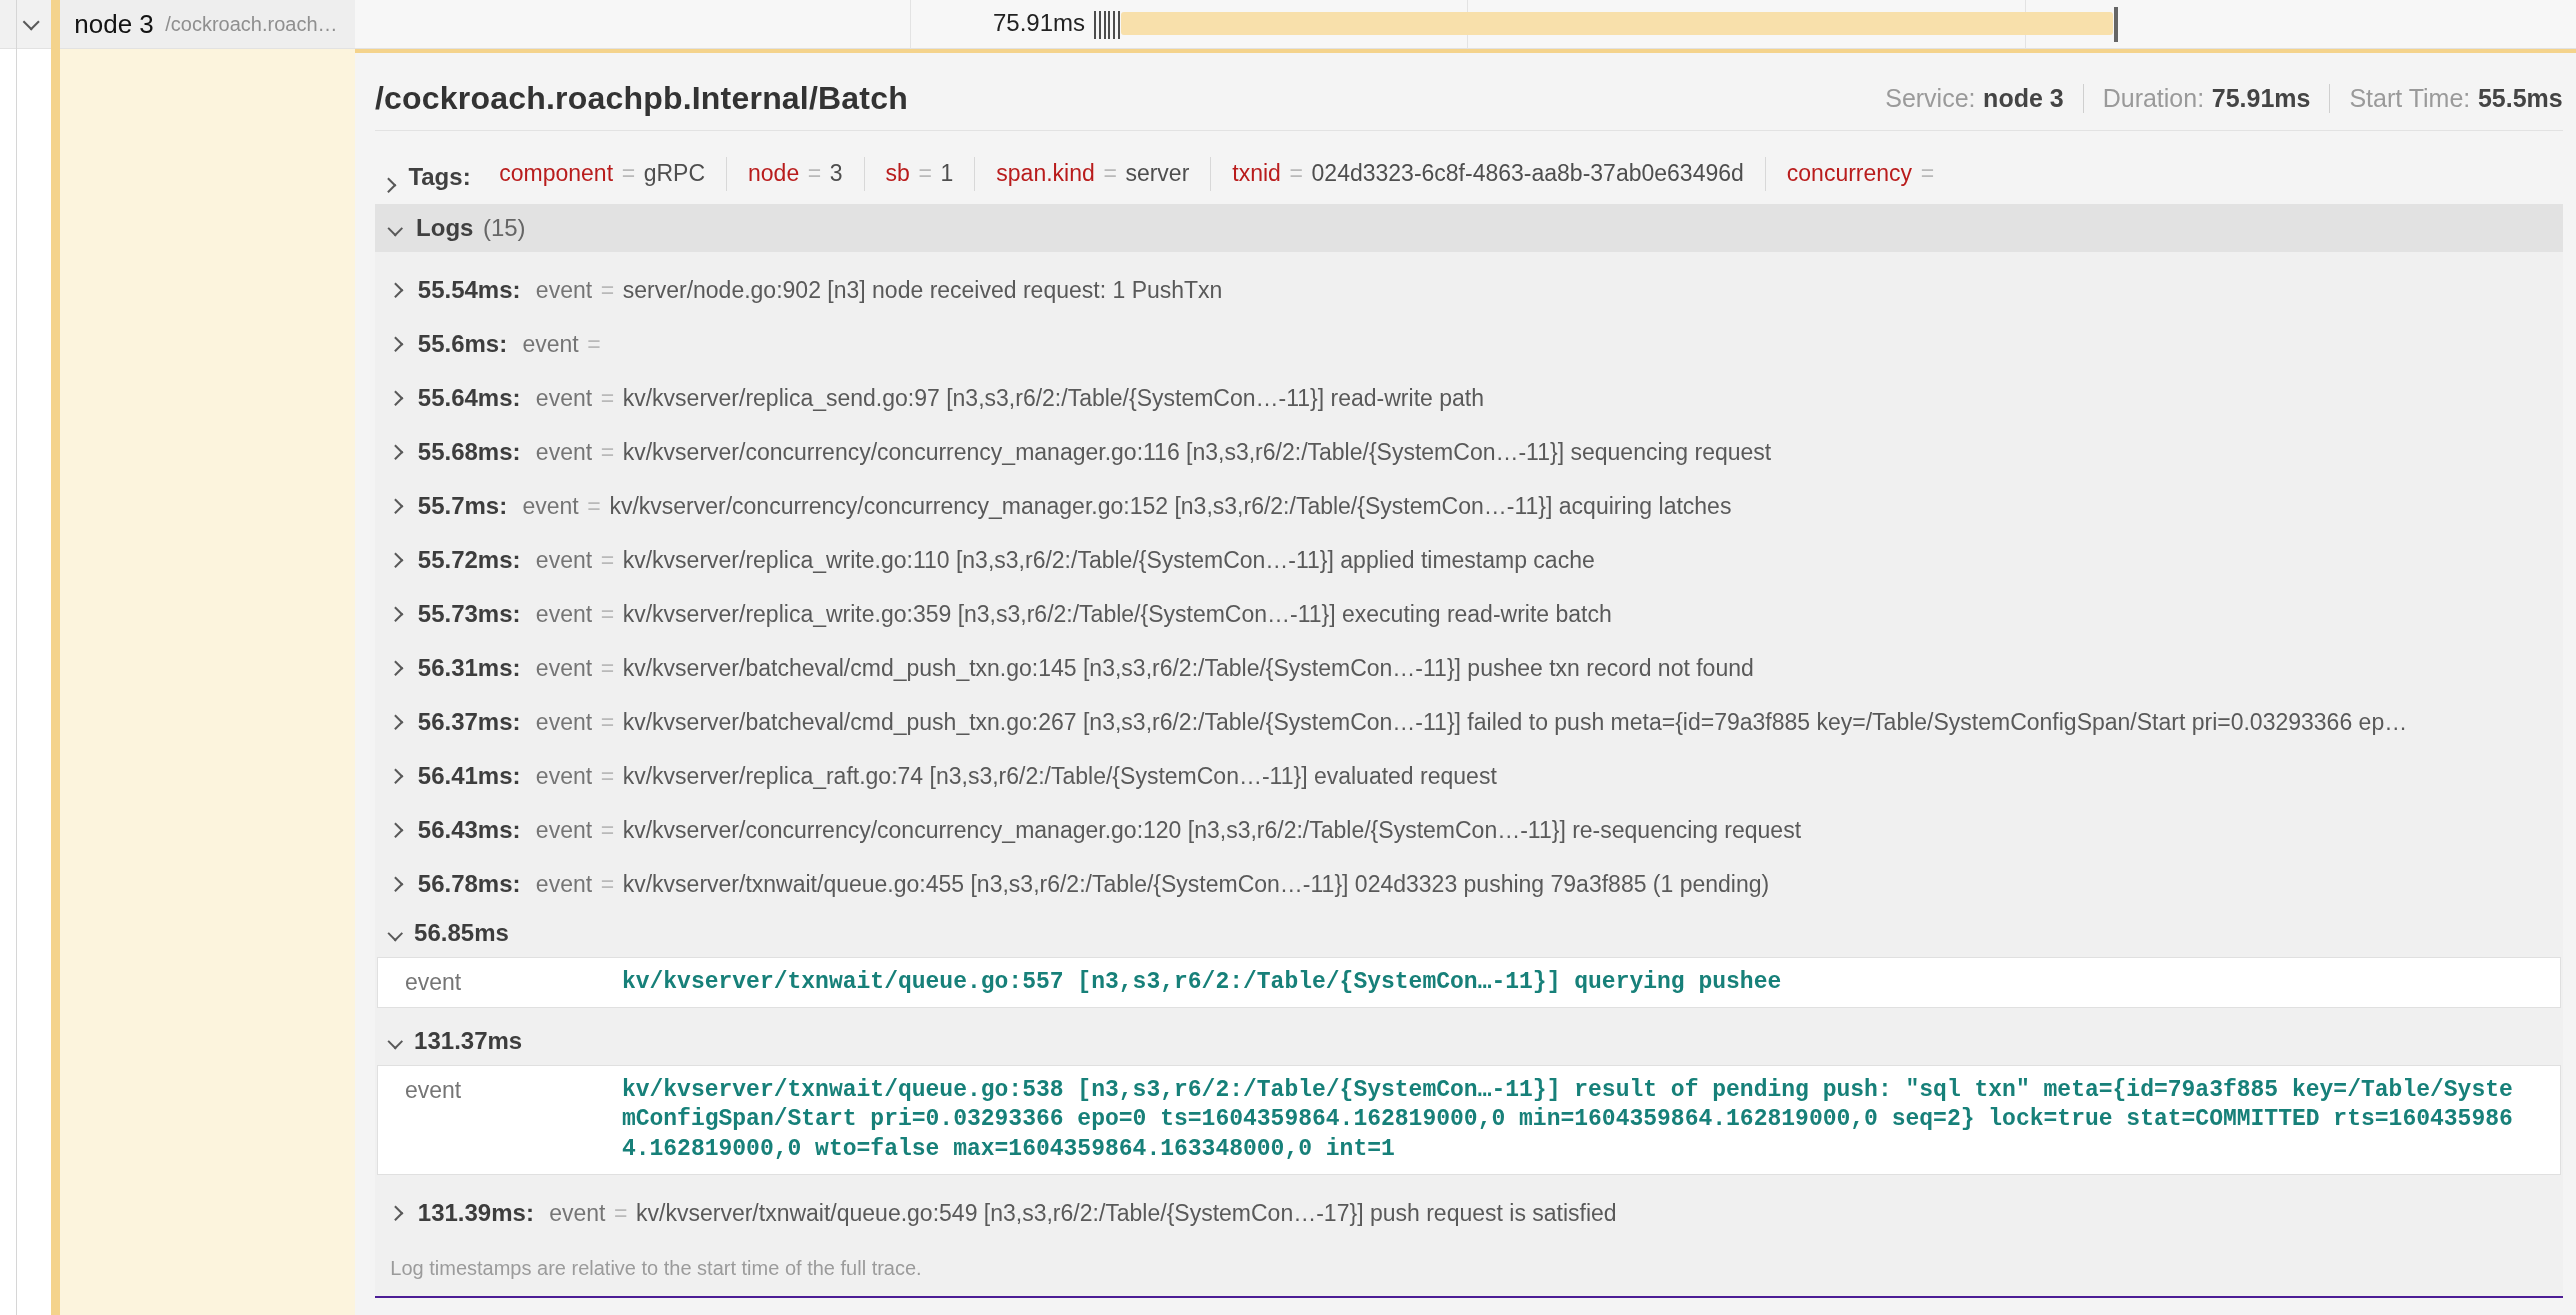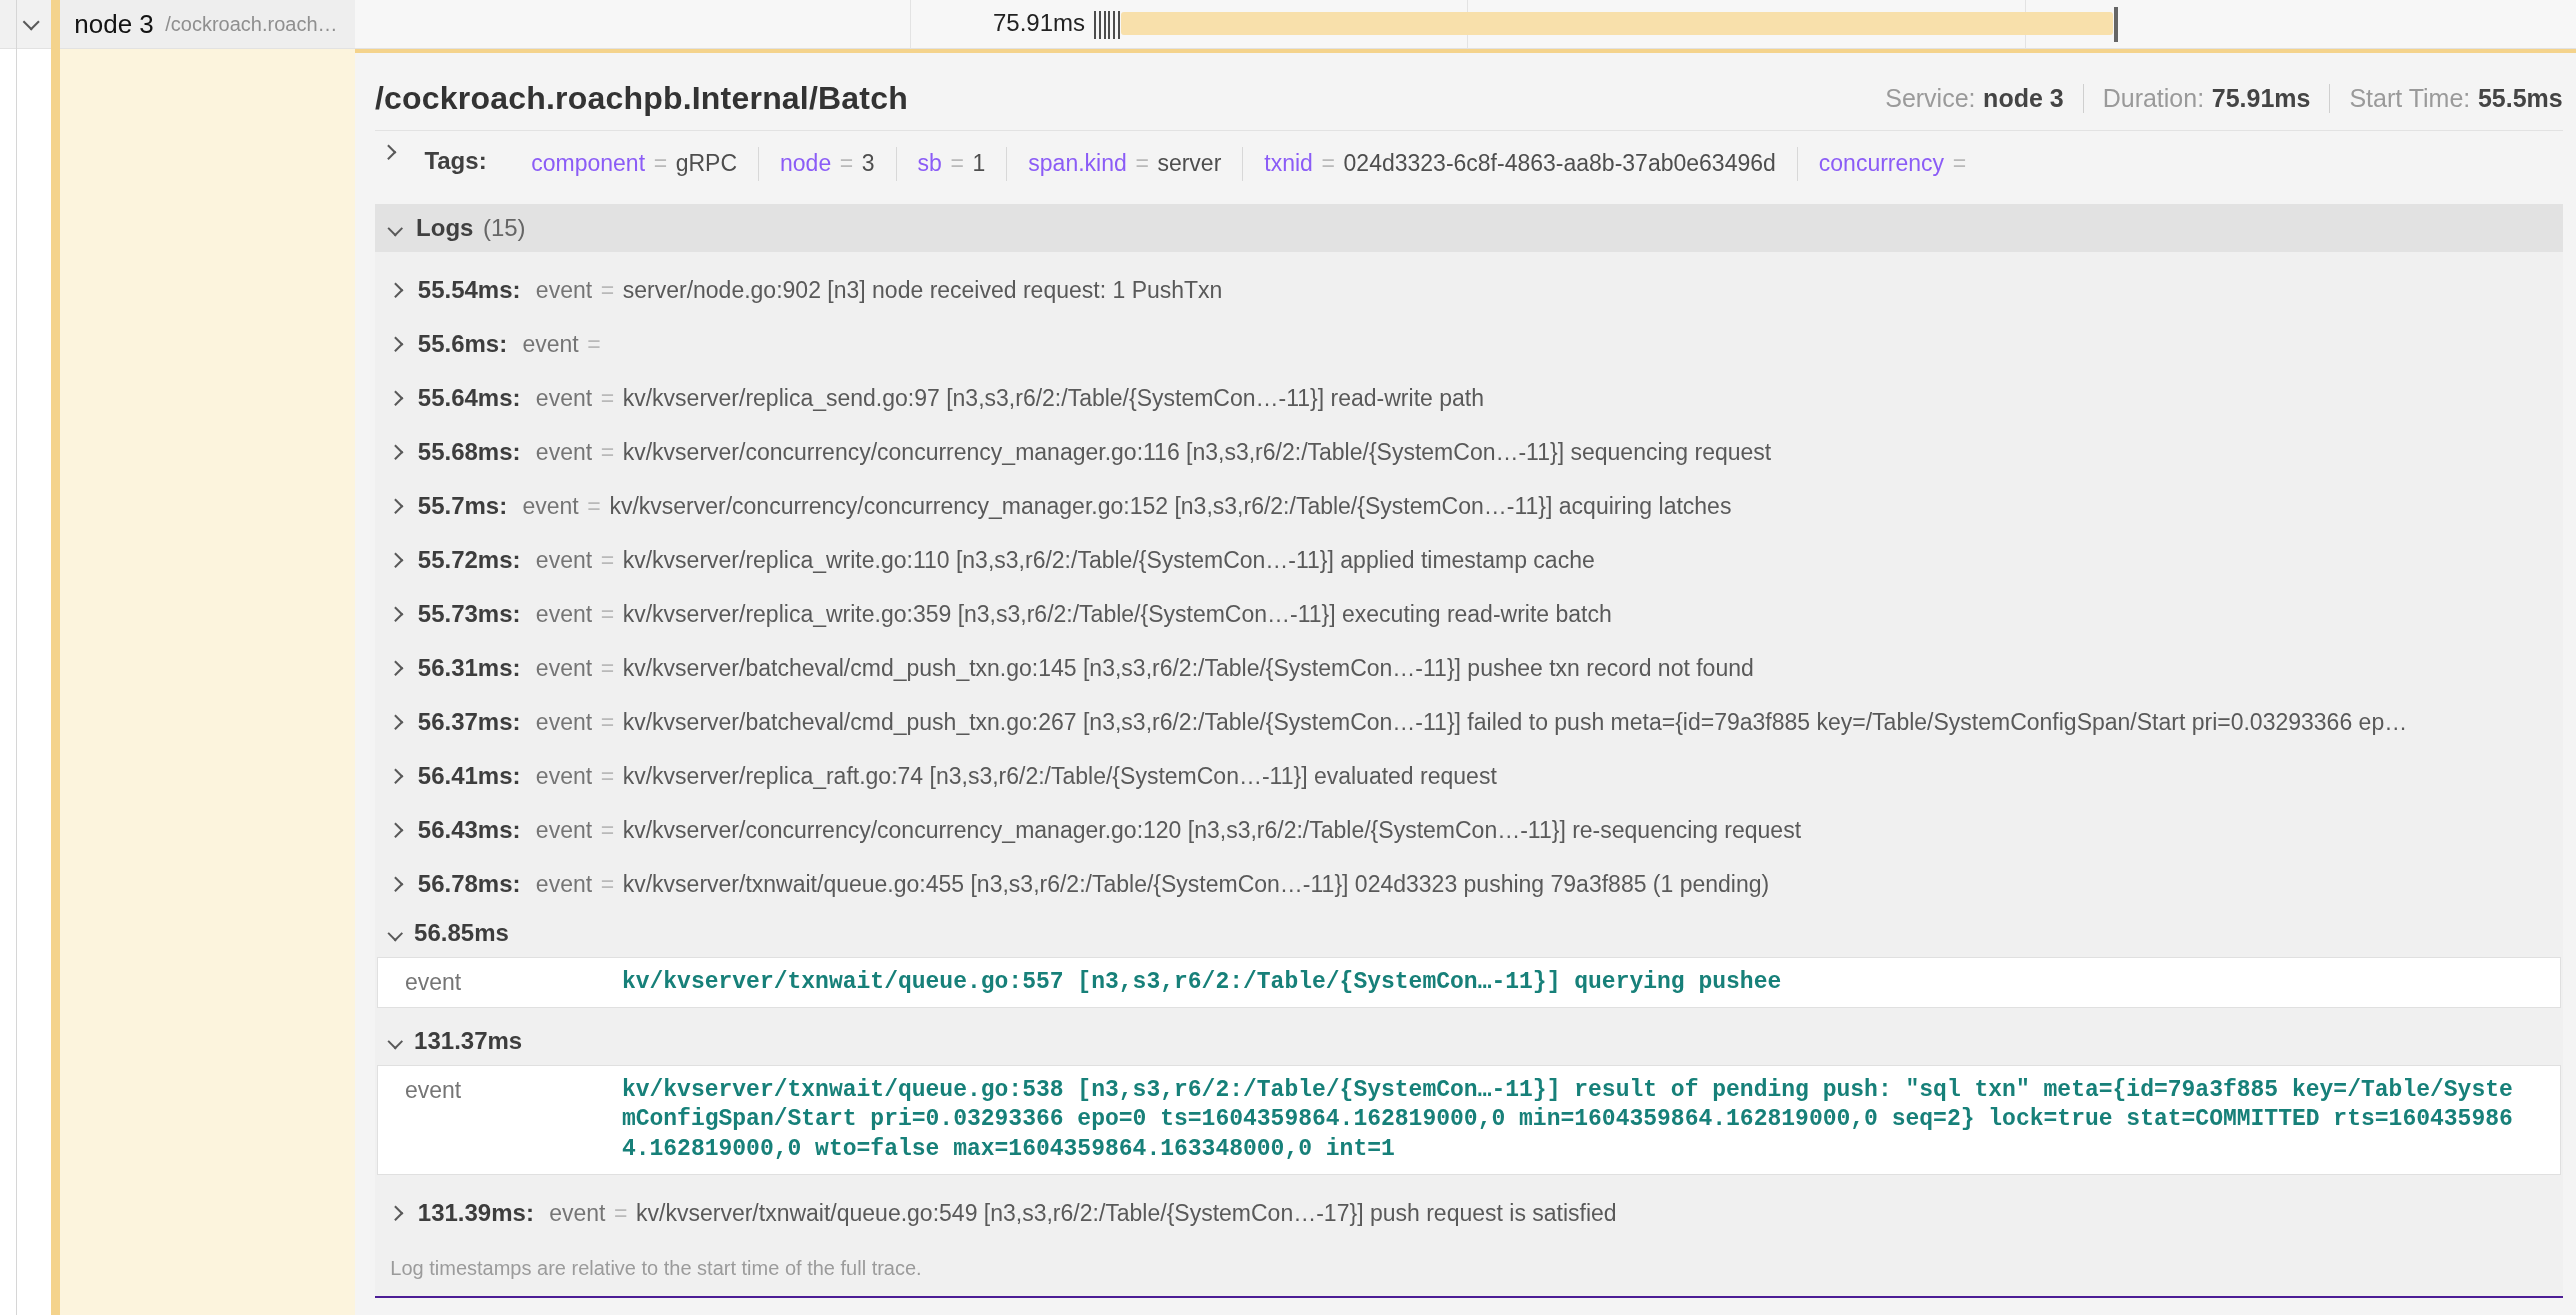--- a/index.html
+++ b/index.html
@@ -35,25 +35,25 @@
   
   .detail{position:absolute;left:355px;top:49px;width:2221px;height:1267px;background:#f4f4f4;
     border-top:4.8px solid var(--accent);padding:0 13.3px 0 20px;z-index:3;}
   .title-row{display:flex;justify-content:space-between;align-items:center;margin-top:27px;gap:44px;}
   .page-title{font-size:32px;font-weight:700;color:#333;margin:0;letter-spacing:0.2px;}
   .meta{display:flex;align-items:center;font-size:25px;color:#9a9a9a;white-space:nowrap;}
   .meta b{color:#444;font-weight:700;margin-left:7.6px;}
   .meta .msep{width:1px;height:29px;background:#cfcfcf;margin:0 19px;}
   .title-divider{border-bottom:1px solid #e2e2e2;margin-top:13.3px;}
   
-  .tags-row{display:flex;align-items:flex-start;margin-top:15.3px;height:44px;font-size:23px;padding-left:7.6px;gap:16px;}
+  .tags-row{display:flex;align-items:flex-end;margin-top:15.3px;height:44px;font-size:23px;padding-left:7.6px;}
   .tags-label{font-weight:700;color:#404040;font-size:24px;margin-left:15.3px;margin-right:7.6px;}
   .tag-item{display:flex;align-items:center;padding:0 21px;height:34px;}
   .tag-item:not(:last-child){border-right:1px solid #d8d8d8;}
-  .tk{color:#8b5cf6;} .teq{color:#b9b9b9;margin:0 8.6px;} .tv{color:#4e4e4e;}
+  .tk{color:#b91c1c;} .teq{color:#b9b9b9;margin:0 8.6px;} .tv{color:#4e4e4e;}
   
   .logs{margin-top:13.3px;}
   .logs-header{background:#e2e2e2;height:48px;display:flex;align-items:center;padding-left:15.3px;font-size:24px;}
   .logs-title{font-weight:700;color:#404040;margin-left:15.3px;}
   .logs-count{color:#666;margin-left:9.5px;font-weight:400;}
   .logs-body{background:#f0f0f0;padding-top:11.4px;border-bottom:2px solid #4c1d95;}
   .log-row{display:flex;align-items:center;height:54px;padding-left:15.3px;font-size:23px;white-space:nowrap;overflow:hidden;cursor:pointer;}
   .log-row .chev{margin-right:17px;}
   .ts{font-weight:700;color:#3d3d3d;font-size:24px;margin-right:15.3px;flex:none;}
   .fk{color:#757575;flex:none;} .eq{color:#b9b9b9;margin:0 8.6px;flex:none;} .fv{color:#595959;overflow:hidden;text-overflow:ellipsis;}

